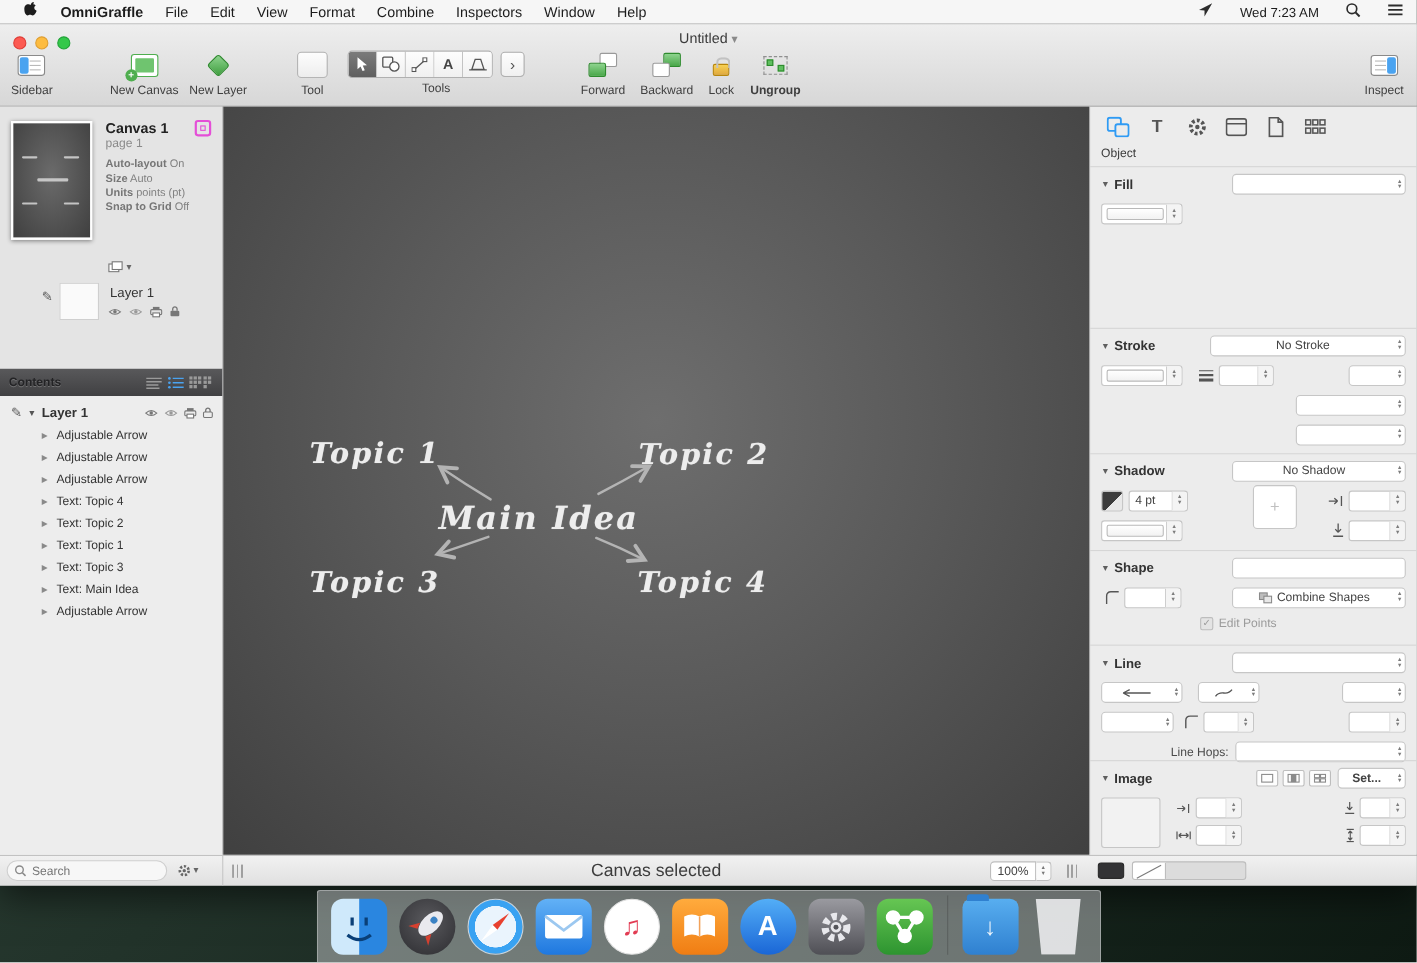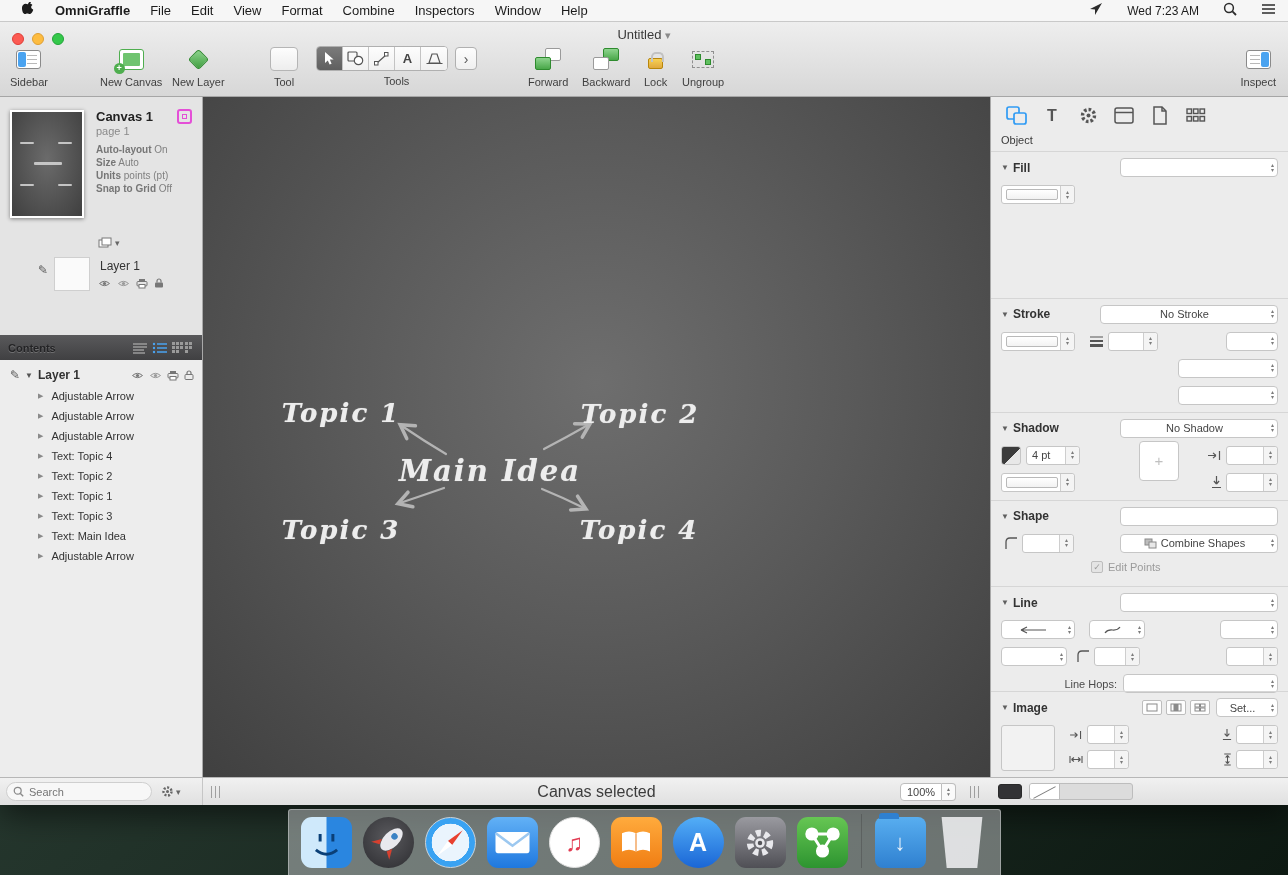--- a/index.html
+++ b/index.html
@@ -349,21 +349,21 @@
         <span class="tlabel">Backward</span>
       </div>
 
       <div class="tbtn" style="left:644px;">
         <span class="ibox">
             <span class="lockicon"></span>
           </span>
         <span class="tlabel">Lock</span>
       </div>
 
-      <div class="tbtn" style="left:682px;">
+      <div class="tbtn" style="left:682px;font-weight:bold;">
         <span class="ibox">
             <span class="ugicon">
               <i class="a"></i>
               <i class="b"></i>
             </span>
           </span>
         <span class="tlabel">Ungroup</span>
       </div>
 
       <div class="tbtn" style="right:12px;">
@@ -747,21 +747,21 @@
               <span class="mib">
                   <svg width="12" height="9" viewBox="0 0 12 9">
                     <g fill="none" stroke="#8a8a8a">
                       <rect x="1" y="1" width="4.5" height="3"></rect>
                       <rect x="6.5" y="1" width="4.5" height="3"></rect>
                       <rect x="1" y="5" width="4.5" height="3"></rect>
                       <rect x="6.5" y="5" width="4.5" height="3"></rect>
                     </g>
                   </svg>
                 </span>
-              <span class="popup" style="width:62px;margin-left:6px;">
+              <span class="popup" style="width:62px;margin-left:6px;font-weight:bold;">
                   <span>Set...</span>
                 </span>
             </span>
           </div>
           <div style="display:flex;gap:10px;">
             <span class="imagewell"></span>
             <div style="flex:1;">
               <div class="irow" style="margin-bottom:6px;">
                 <span class="icn">
                     <svg width="14" height="10" viewBox="0 0 15 11">

